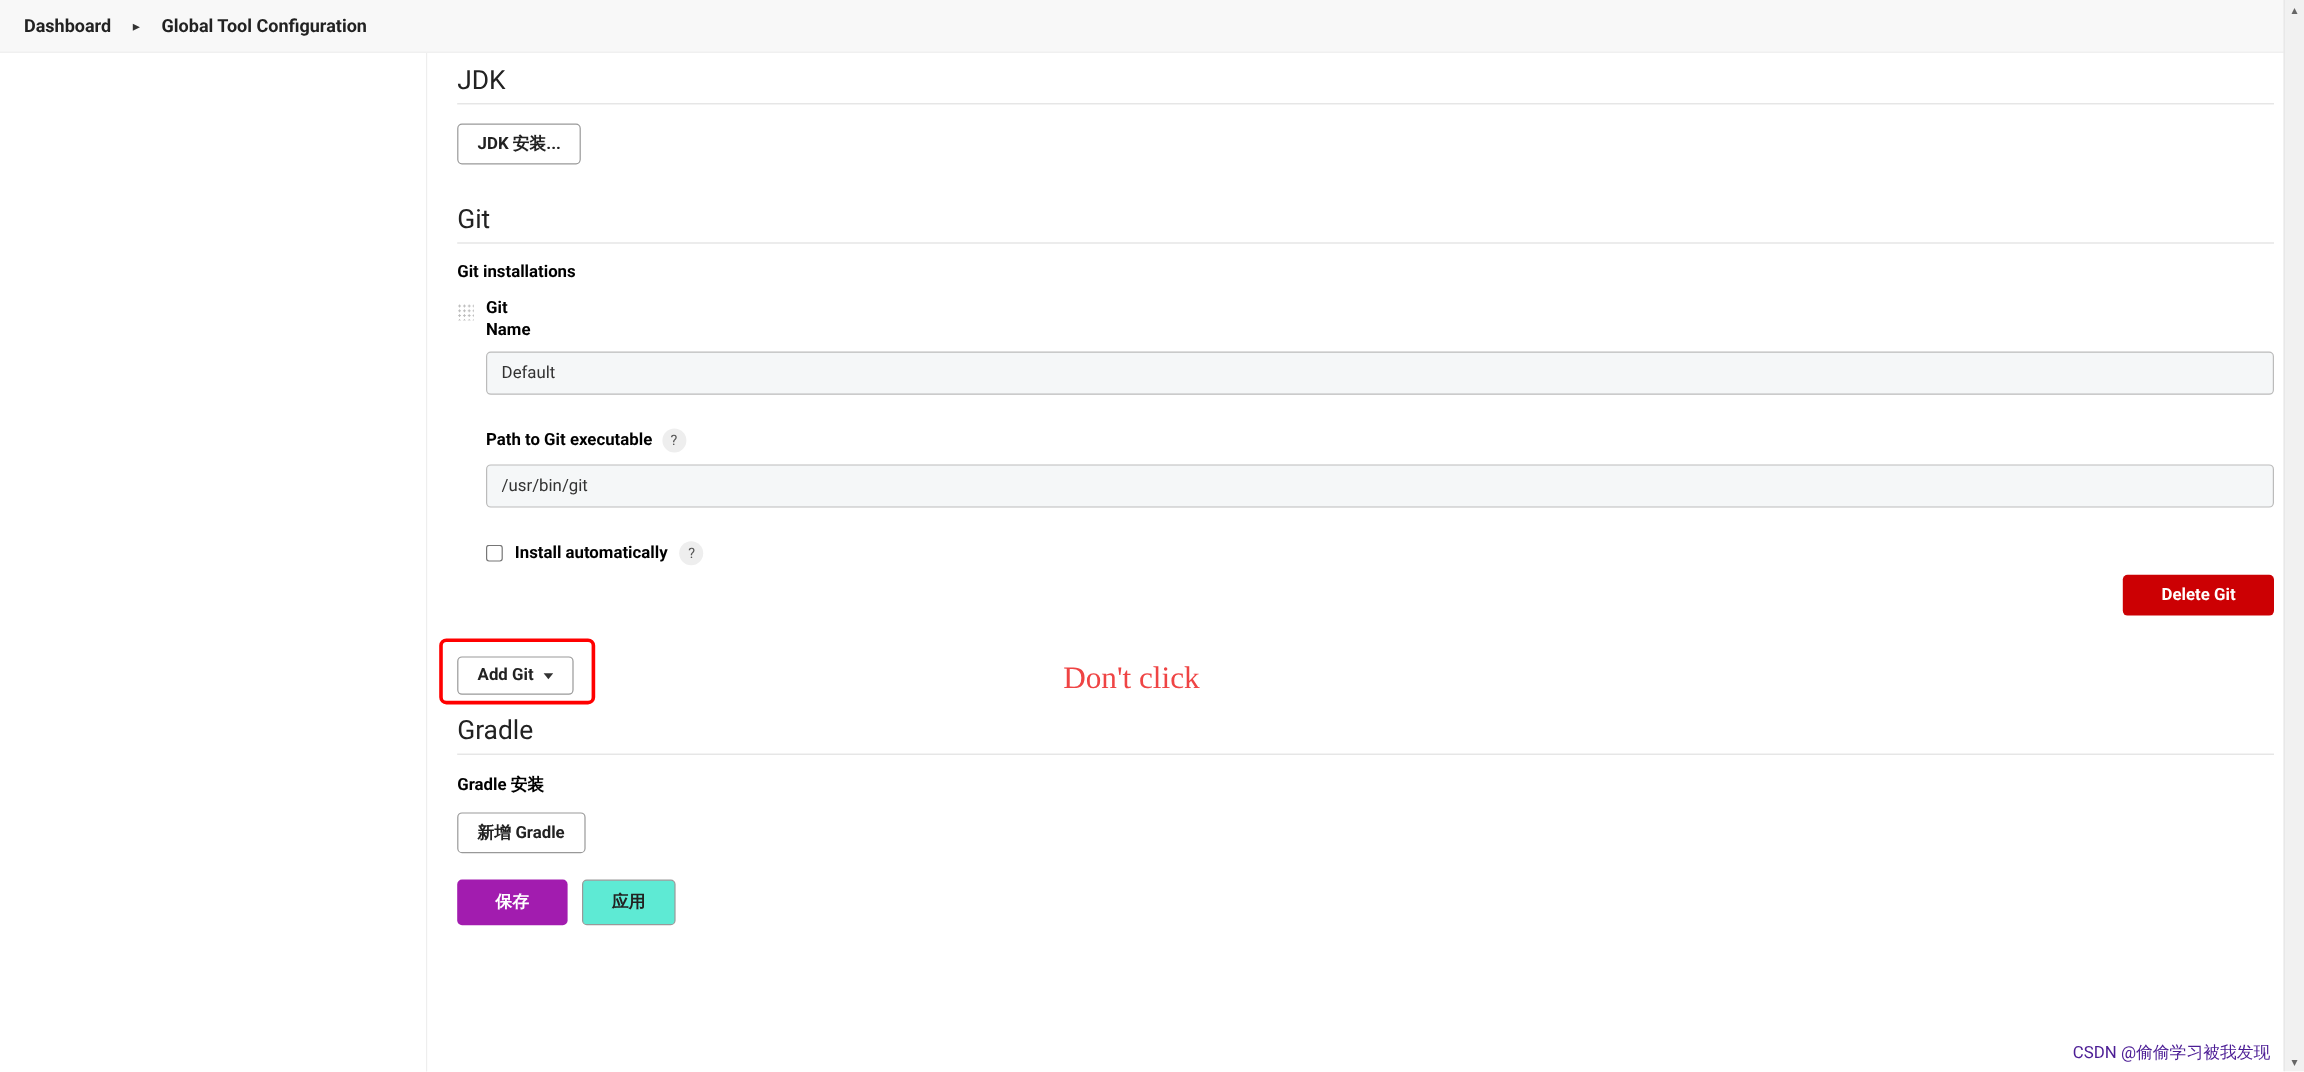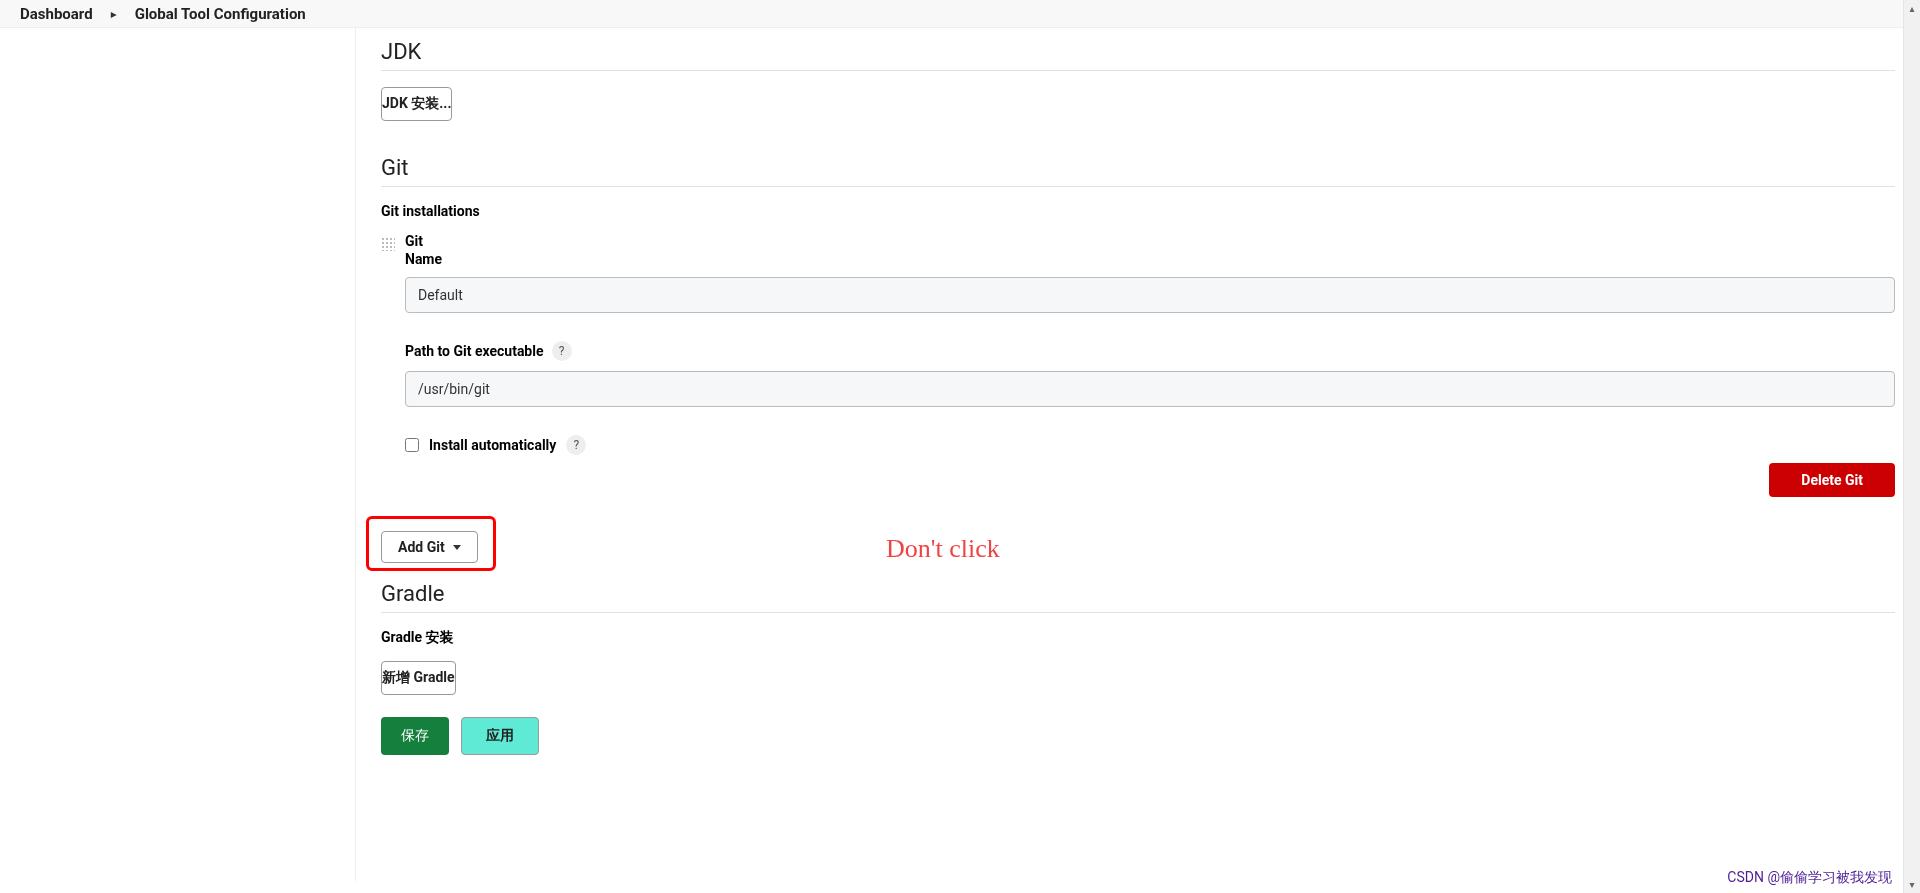--- a/index.html
+++ b/index.html
@@ -12,21 +12,21 @@
       background: #fff;
       color: #333;
       font-size: 14px;
       width: 1920px;
       height: 893px;
       overflow: hidden;
       position: relative;
     }
     .breadcrumb-bar {
       background: #f8f8f8;
-      height: 28px;
+      height: 44px;
       display: flex;
       align-items: center;
       padding: 0 20px;
       border-bottom: 1px solid #eee;
     }
     .breadcrumb-item {
       font-size: 15px;
       font-weight: 700;
       color: #222;
       cursor: pointer;
@@ -60,21 +60,21 @@
       display: flex;
       align-items: flex-end;
     }
     .section-underline {
       border-bottom: 1px solid #e0e0e0;
       margin-bottom: 16px;
     }
     .btn-secondary {
       display: inline-flex;
       align-items: center;
-      padding: 7px 0;
+      padding: 7px 16px;
       border: 1px solid #999;
       background: #fff;
       border-radius: 4px;
       font-size: 14px;
       font-weight: 700;
       color: #222;
       cursor: pointer;
       margin-bottom: 26px;
     }
     .subsection-title {
@@ -204,27 +204,27 @@
       color: #ef4444;
       font-size: 26px;
       font-family: "Times New Roman", serif;
     }
     .bottom-bar {
       display: flex;
       gap: 12px;
       margin-top: 10px;
     }
     .btn-primary {
-      background: #15803d;
+      background: #a21caf;
       color: #fff;
       border: none;
-      padding: 9px 20px;
-      border-radius: 4px;
-      font-size: 14px;
-      font-weight: 400;
+      padding: 9px 32px;
+      border-radius: 4px;
+      font-size: 14px;
+      font-weight: 700;
       cursor: pointer;
     }
     .btn-apply {
       background: #5eead4;
       color: #222;
       border: 1px solid #999;
       padding: 9px 24px;
       border-radius: 4px;
       font-size: 14px;
       font-weight: 700;

